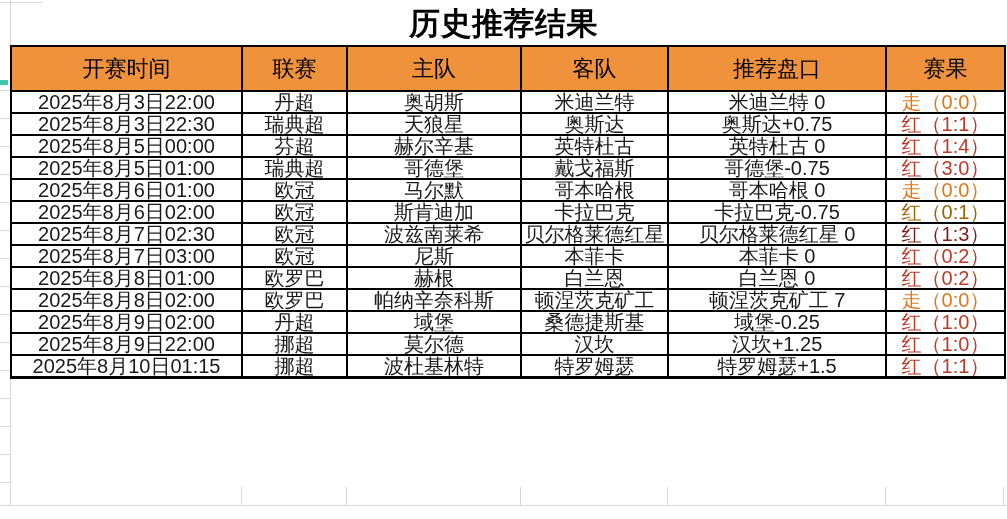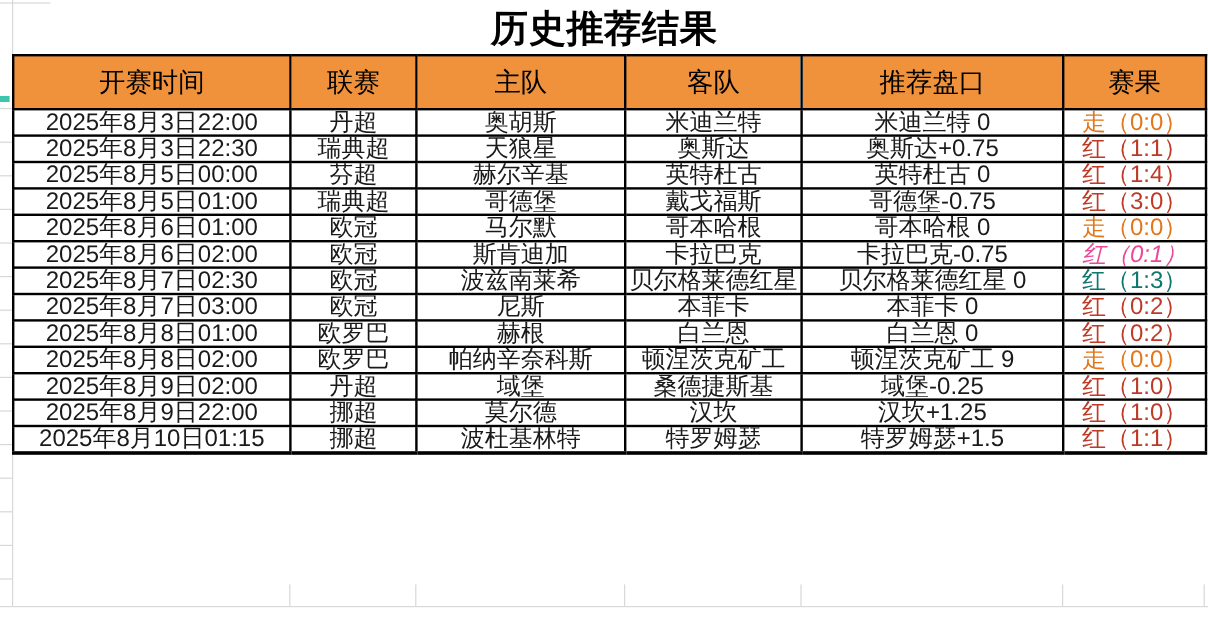--- a/index.html
+++ b/index.html
@@ -130,29 +130,29 @@
           <td>哥本哈根</td>
           <td>哥本哈根 0</td>
           <td class="result" style="color: rgb(226, 118, 27);">走（0:0）</td>
         </tr>
         <tr>
           <td>2025年8月6日02:00</td>
           <td>欧冠</td>
           <td>斯肯迪加</td>
           <td>卡拉巴克</td>
           <td>卡拉巴克-0.75</td>
-          <td class="result" style="color: #ec4899; font-style: italic;">红（0:1）</td>
+          <td class="result" style="color: #a16207;">红（0:1）</td>
         </tr>
         <tr>
           <td>2025年8月7日02:30</td>
           <td>欧冠</td>
           <td>波兹南莱希</td>
           <td>贝尔格莱德红星</td>
           <td>贝尔格莱德红星 0</td>
-          <td class="result" style="color: #0f766e;">红（1:3）</td>
+          <td class="result" style="color: #7f1d1d;">红（1:3）</td>
         </tr>
         <tr>
           <td>2025年8月7日03:00</td>
           <td>欧冠</td>
           <td>尼斯</td>
           <td>本菲卡</td>
           <td>本菲卡 0</td>
           <td class="result" style="color: rgb(190, 58, 39);">红（0:2）</td>
         </tr>
         <tr>
@@ -161,21 +161,21 @@
           <td>赫根</td>
           <td>白兰恩</td>
           <td>白兰恩 0</td>
           <td class="result" style="color: rgb(190, 58, 39);">红（0:2）</td>
         </tr>
         <tr>
           <td>2025年8月8日02:00</td>
           <td>欧罗巴</td>
           <td>帕纳辛奈科斯</td>
           <td>顿涅茨克矿工</td>
-          <td>顿涅茨克矿工 9</td>
+          <td>顿涅茨克矿工 7</td>
           <td class="result" style="color: rgb(226, 118, 27);">走（0:0）</td>
         </tr>
         <tr>
           <td>2025年8月9日02:00</td>
           <td>丹超</td>
           <td>域堡</td>
           <td>桑德捷斯基</td>
           <td>域堡-0.25</td>
           <td class="result" style="color: rgb(190, 58, 39);">红（1:0）</td>
         </tr>

